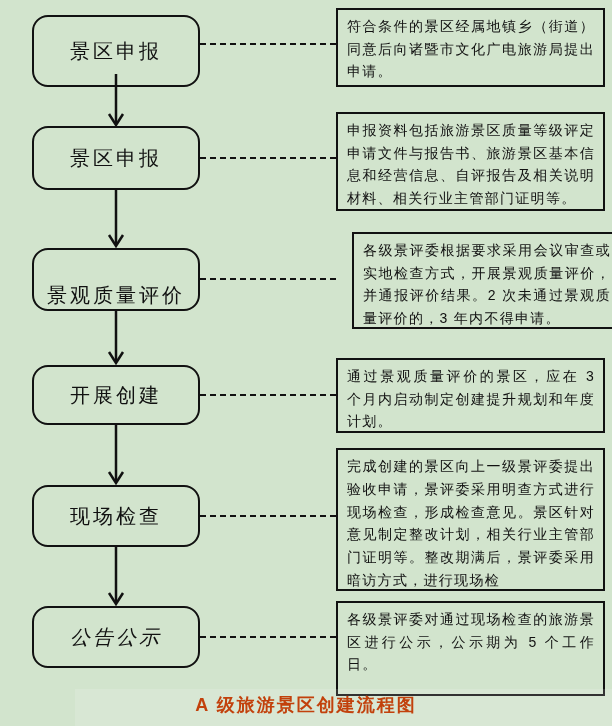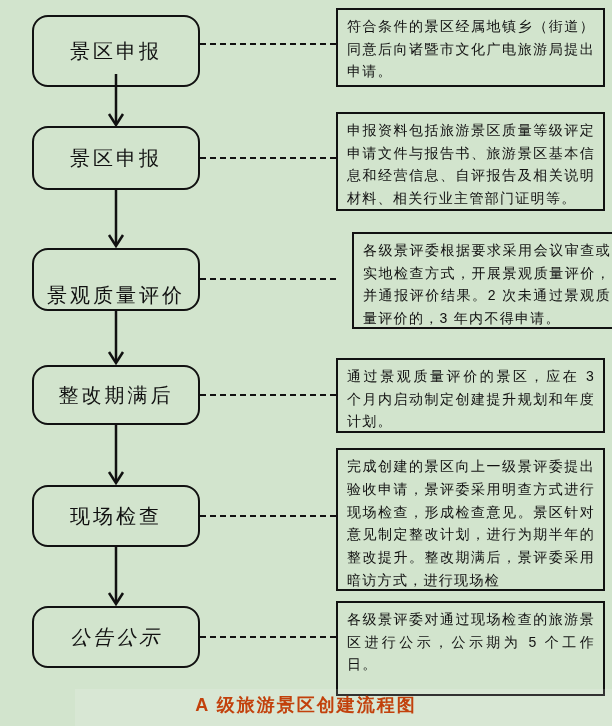--- a/index.html
+++ b/index.html
@@ -101,34 +101,34 @@
     <span>景观质量评价</span>
   </div>
   <div class="dash" style="top:278px;"></div>
   <div class="note" style="top:232px;height:97px;margin-left:16px;">各级景评委根据要求采用会议审查或实地检查方式，开展景观质量评价，并通报评价结果。2 次未通过景观质量评价的，3 年内不得申请。</div>
   <svg class="arrow" style="top:311px;" width="26" height="54" viewBox="0 0 26 54">
     <line x1="13" y1="0" x2="13" y2="51" stroke="#111" stroke-width="2.5"></line>
     <polyline points="6,41 13,52 20,41" fill="none" stroke="#111" stroke-width="2.5"></polyline>
   </svg>
 
   <div class="node" style="top:365px;height:60px;">
-    <span>整改期满后</span>
+    <span>开展创建</span>
   </div>
   <div class="dash" style="top:394px;"></div>
   <div class="note" style="top:358px;height:75px;">通过景观质量评价的景区，应在 3 个月内启动制定创建提升规划和年度计划。</div>
   <svg class="arrow" style="top:425px;" width="26" height="60" viewBox="0 0 26 60">
     <line x1="13" y1="0" x2="13" y2="57" stroke="#111" stroke-width="2.5"></line>
     <polyline points="6,47 13,58 20,47" fill="none" stroke="#111" stroke-width="2.5"></polyline>
   </svg>
 
   <div class="node" style="top:485px;height:62px;">
     <span>现场检查</span>
   </div>
   <div class="dash" style="top:515px;"></div>
-  <div class="note" style="top:448px;height:143px;line-height:22.8px;">完成创建的景区向上一级景评委提出验收申请，景评委采用明查方式进行现场检查，形成检查意见。景区针对意见制定整改计划，进行为期半年的整改提升。整改期满后，景评委采用暗访方式，进行现场检</div>
+  <div class="note" style="top:448px;height:143px;line-height:22.8px;">完成创建的景区向上一级景评委提出验收申请，景评委采用明查方式进行现场检查，形成检查意见。景区针对意见制定整改计划，相关行业主管部门证明等。整改期满后，景评委采用暗访方式，进行现场检</div>
   <svg class="arrow" style="top:547px;" width="26" height="59" viewBox="0 0 26 59">
     <line x1="13" y1="0" x2="13" y2="56" stroke="#111" stroke-width="2.5"></line>
     <polyline points="6,46 13,57 20,46" fill="none" stroke="#111" stroke-width="2.5"></polyline>
   </svg>
 
   <div class="node" style="top:606px;height:62px;font-style:italic;">
     <span>公告公示</span>
   </div>
   <div class="dash" style="top:636px;"></div>
   <div class="note" style="top:601px;height:95px;">各级景评委对通过现场检查的旅游景区进行公示，公示期为 5 个工作日。</div>

